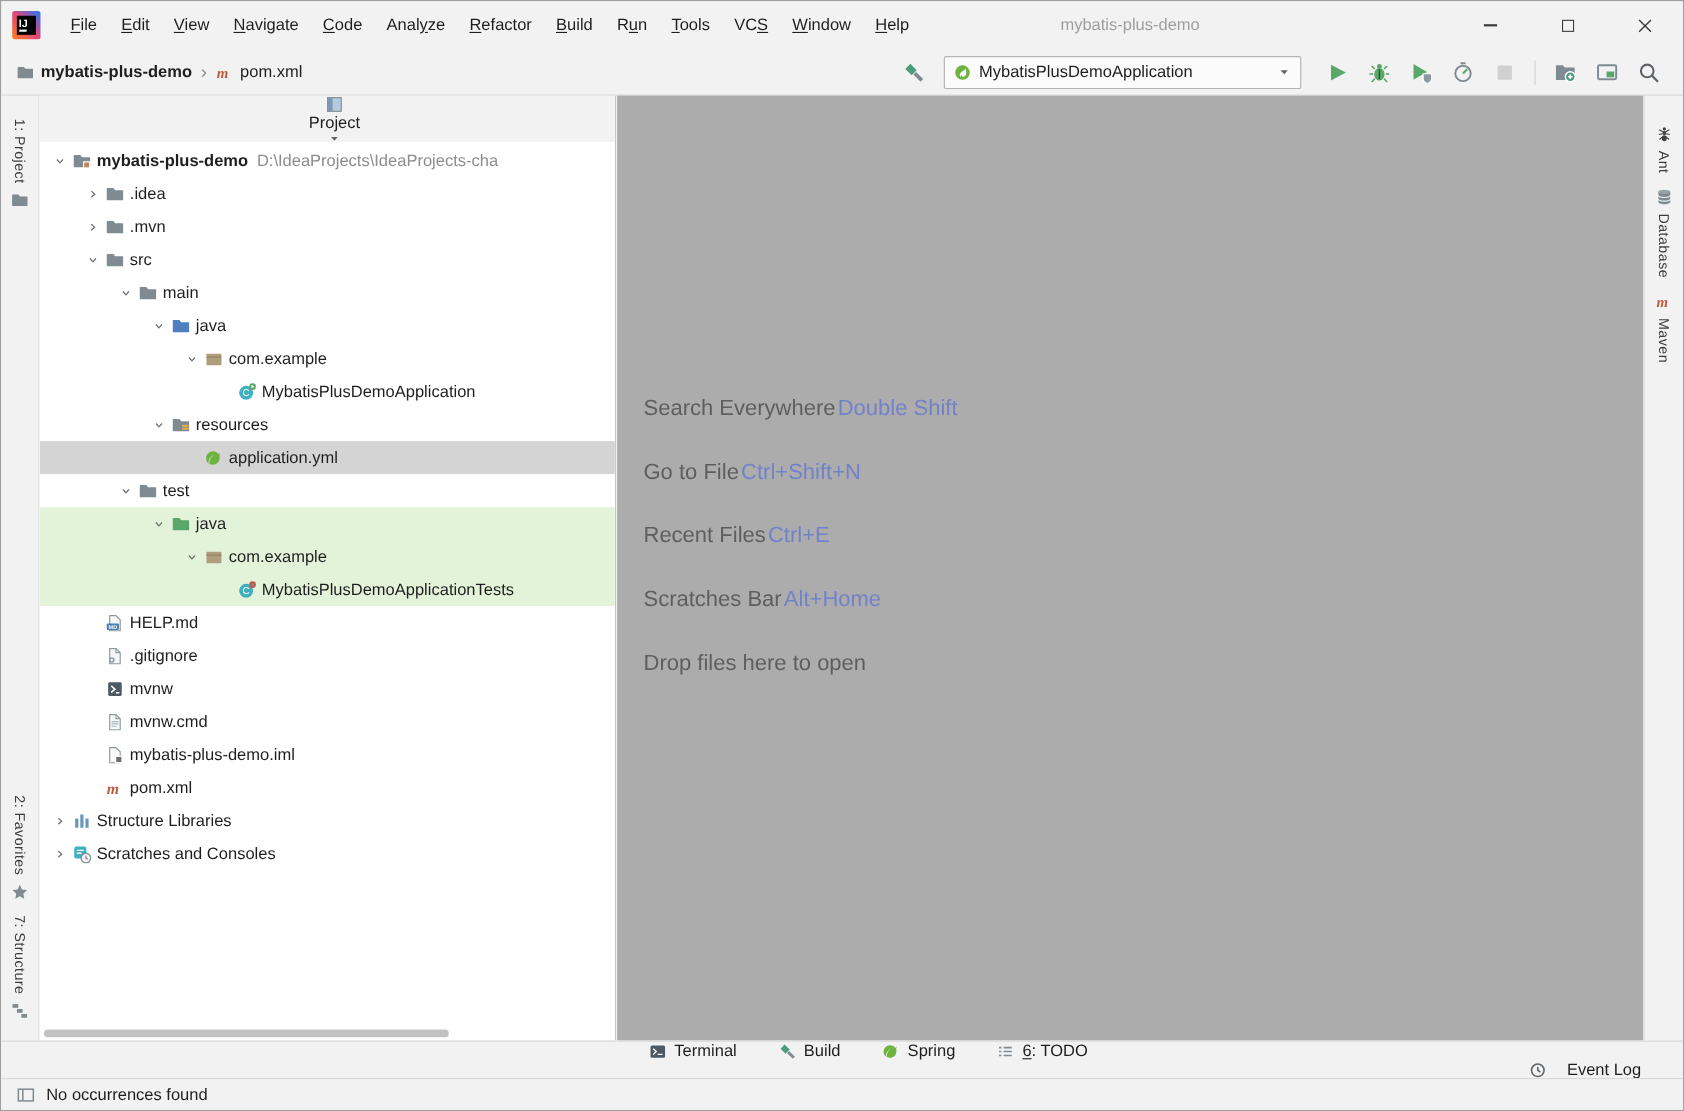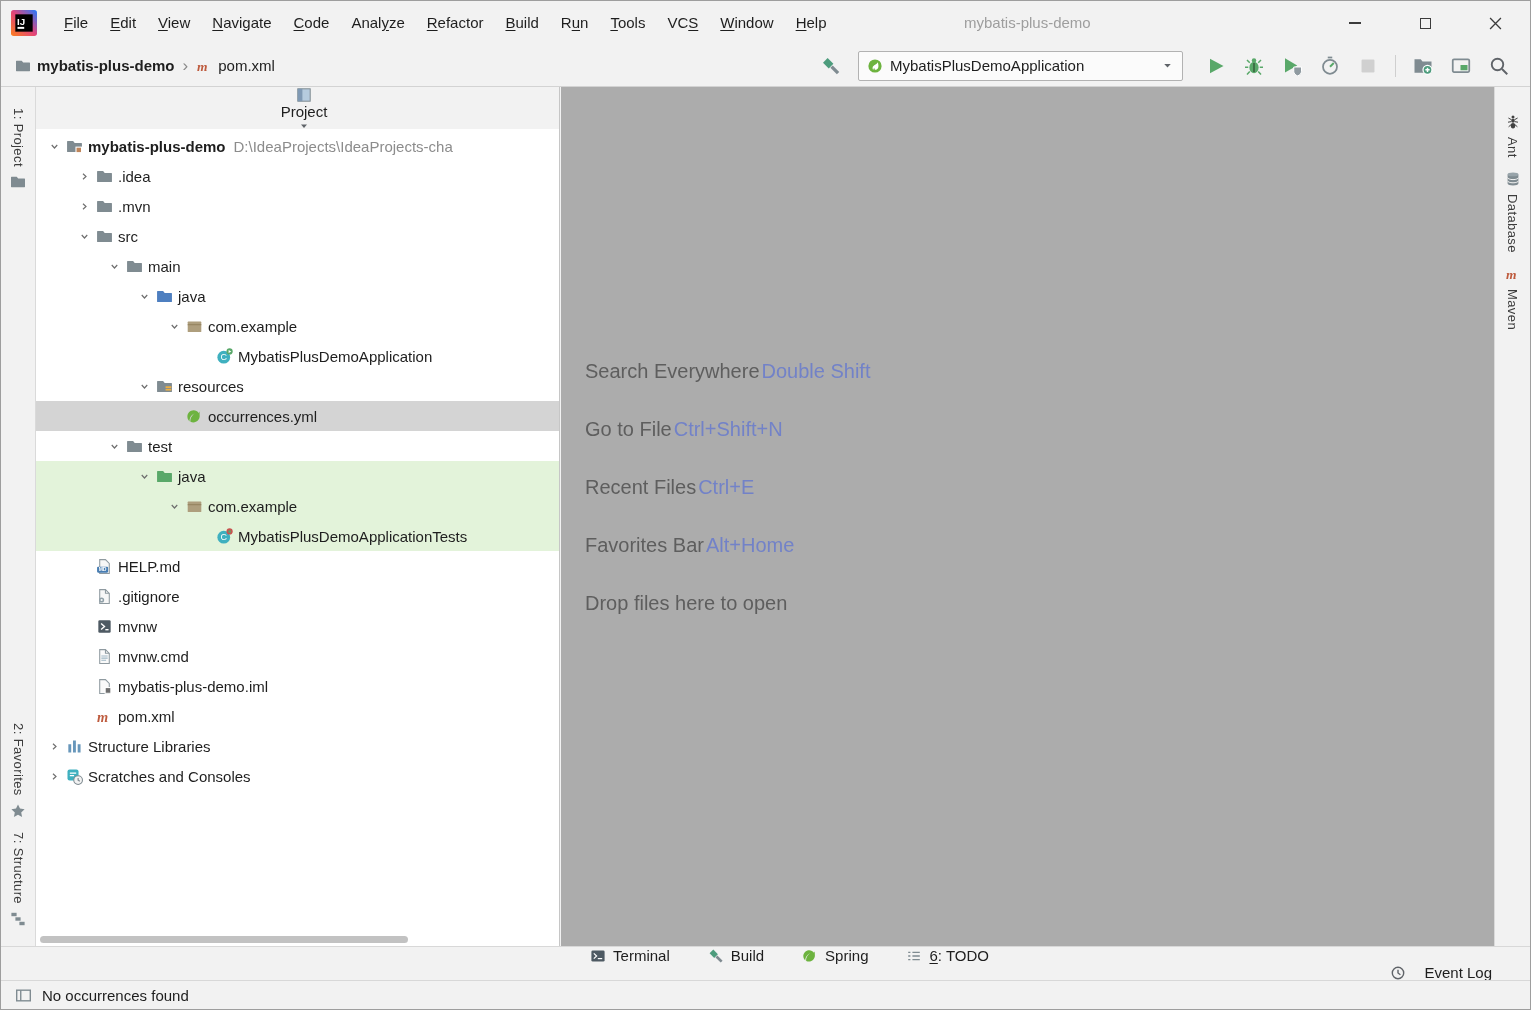--- a/index.html
+++ b/index.html
@@ -441,21 +441,21 @@
           </span>
           <span class="tree-label">resources</span>
         </div>
         <div class="tree-row sel" style="padding-left: 128px;">
           <span class="tree-chevron"></span>
           <span class="tree-icon">
             <svg viewBox="0 0 16 16">
               <path fill="#6DB33F" d="M13.6 2.1c-.4 1-1 1.9-1.6 2.6C10.9 3.1 9.1 2.2 7.2 2.2 4 2.2 1.3 4.9 1.3 8.1c0 1.8.8 3.4 2 4.5-.1-1 .1-2.2.5-3.2.8-1.9 2.3-3.4 4.4-4.5-2 1.5-3.4 3.4-3.9 5.4-.2 1-.3 1.9-.1 2.7.8.4 1.8.6 2.8.6 3.3 0 5.9-2.7 5.9-6 0-1.9-.5-3.8.7-5.5z"></path>
             </svg>
           </span>
-          <span class="tree-label">occurrences.yml</span>
+          <span class="tree-label">application.yml</span>
         </div>
         <div class="tree-row" style="padding-left: 68px;">
           <span class="tree-chevron">
             <svg viewBox="0 0 16 16">
               <path fill="none" stroke="#6E6E6E" stroke-width="1.7" d="M4 5.8l4 4.4 4-4.4"></path>
             </svg>
           </span>
           <span class="tree-icon">
             <svg viewBox="0 0 16 16">
               <path fill="#7F8B91" d="M1.5 2.8h5.2l1.5 1.8h6.3c.3 0 .5.2.5.5v7.6c0 .3-.2.5-.5.5H1.5c-.3 0-.5-.2-.5-.5V3.3c0-.3.2-.5.5-.5z"></path>
@@ -607,21 +607,21 @@
         </div>
         <div class="hint-line">
           <span>Go to File</span>
           <span class="hint-key">Ctrl+Shift+N</span>
         </div>
         <div class="hint-line">
           <span>Recent Files</span>
           <span class="hint-key">Ctrl+E</span>
         </div>
         <div class="hint-line">
-          <span>Favorites Bar</span>
+          <span>Scratches Bar</span>
           <span class="hint-key">Alt+Home</span>
         </div>
         <div class="hint-line">
           <span>Drop files here to open</span>
         </div>
       </div>
   </main>
 
   <aside class="right-stripe">
     <div id="stripeRight">

